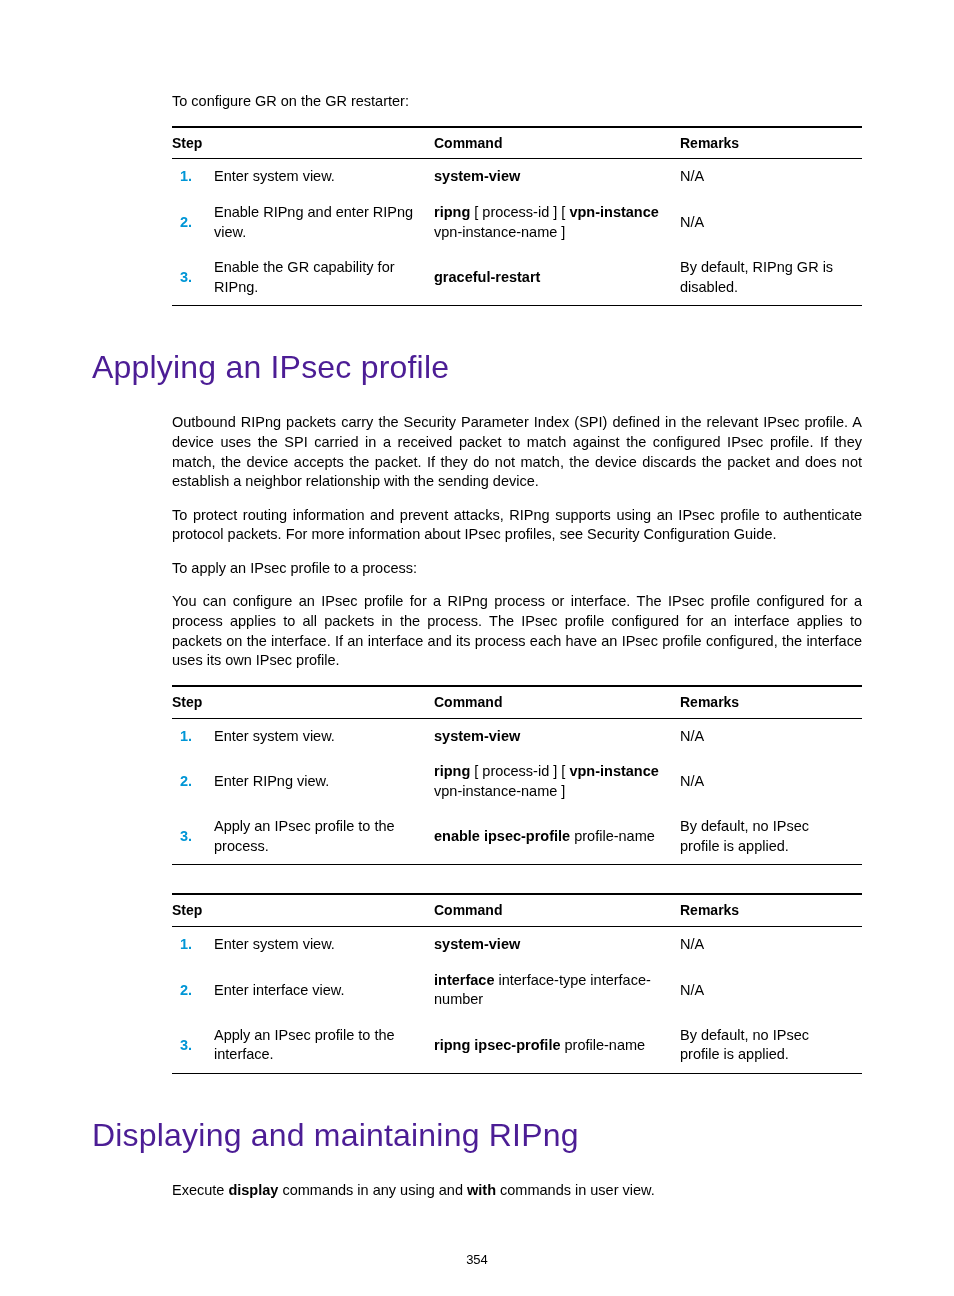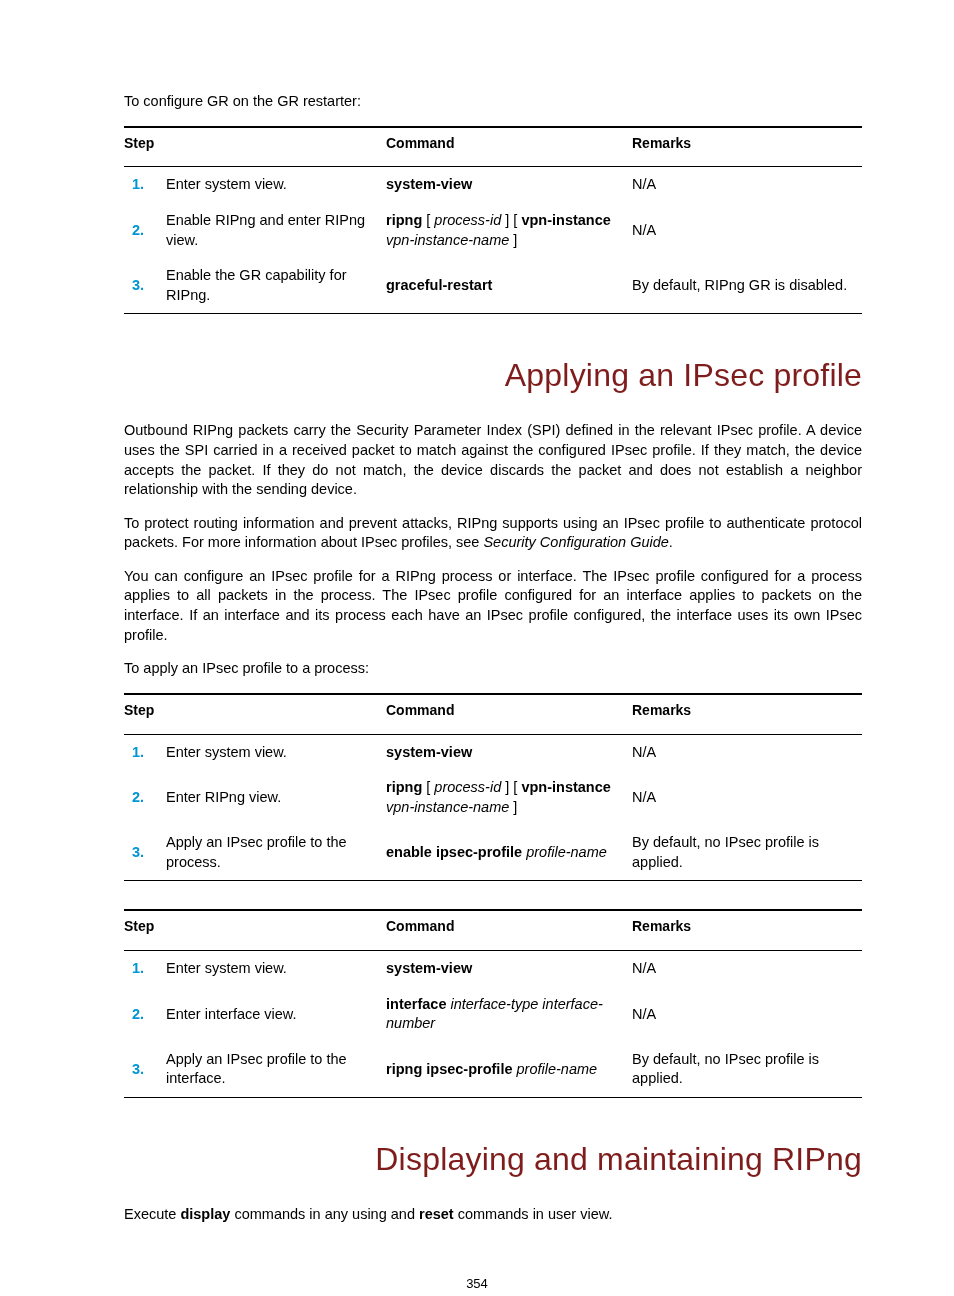--- a/index.html
+++ b/index.html
@@ -7,69 +7,68 @@
     font-size: 14.5px;
     color: #000;
     background: #fff;
     margin: 0;
     padding: 92px 92px 40px 92px;
     width: 954px;
     box-sizing: border-box;
     line-height: 1.35;
   }
   .indent {
-    margin-left: 32px;
+    margin-left: 80px;
   }
   p.lead {
     margin: 0 0 14px 0;
     text-align: justify;
   }
   h1.section {
     font-family: "Futura", Arial, sans-serif;
     font-weight: 300;
     font-size: 32px;
-    color: #7f1d1d;
+    color: #4c1d95;
     margin: 40px 0 24px 0;
     letter-spacing: 0.2px;
-    text-align: right;
   }
   table.cmd {
     width: 100%;
     border-collapse: collapse;
     margin: 8px 0 28px 0;
   }
   table.cmd thead tr {
     border-top: 2px solid #000;
     border-bottom: 1px solid #000;
   }
   table.cmd tbody {
     border-bottom: 1px solid #000;
   }
   table.cmd th {
     text-align: left;
     font-weight: bold;
-    padding: 6px 8px 14px 0;
+    padding: 6px 8px 6px 0;
     font-size: 14px;
   }
   table.cmd td {
     padding: 8px 10px 8px 0;
     vertical-align: middle;
     font-size: 14.5px;
   }
   .stepnum {
     color: #0096d6;
     font-weight: bold;
     width: 24px;
     padding-left: 8px !important;
     vertical-align: middle;
   }
   .stepcol { width: 210px; }
   .cmdcol  { width: 236px; }
   .bold { font-weight: bold; }
-  .ital { font-style: italic; }
+  .ital { }
   .pagenum {
     text-align: center;
     font-size: 13px;
     margin-top: 50px;
   }
 </style>
 </head>
 <body>
 
 <div class="indent">
@@ -109,22 +108,22 @@
   </table>
 </div>
 
 <h1 class="section">Applying an IPsec profile</h1>
 
 <div class="indent">
   <p class="lead">Outbound RIPng packets carry the Security Parameter Index (SPI) defined in the relevant IPsec profile. A device uses the SPI carried in a received packet to match against the configured IPsec profile. If they match, the device accepts the packet. If they do not match, the device discards the packet and does not establish a neighbor relationship with the sending device.</p>
   <p class="lead">
     <span>To protect routing information and prevent attacks, RIPng supports using an IPsec profile to authenticate protocol packets. For more information about IPsec profiles, see </span><span class="ital">Security Configuration Guide</span><span>.</span>
   </p>
+  <p class="lead">To apply an IPsec profile to a process:</p>
   <p class="lead">You can configure an IPsec profile for a RIPng process or interface. The IPsec profile configured for a process applies to all packets in the process. The IPsec profile configured for an interface applies to packets on the interface. If an interface and its process each have an IPsec profile configured, the interface uses its own IPsec profile.</p>
-  <p class="lead">To apply an IPsec profile to a process:</p>
 
   <table class="cmd">
     <thead>
       <tr>
         <th colspan="2">Step</th>
         <th>Command</th>
         <th>Remarks</th>
       </tr>
     </thead>
     <tbody>
@@ -187,17 +186,17 @@
         <td>By default, no IPsec profile is applied.</td>
       </tr>
     </tbody>
   </table>
 </div>
 
 <h1 class="section">Displaying and maintaining RIPng</h1>
 
 <div class="indent">
   <p class="lead">
-    <span>Execute </span><span class="bold">display</span><span> commands in any using and </span><span class="bold">reset</span><span> commands in user view.</span>
+    <span>Execute </span><span class="bold">display</span><span> commands in any using and </span><span class="bold">with</span><span> commands in user view.</span>
   </p>
 </div>
 
 <div class="pagenum">354</div>
 
 </body></html>

